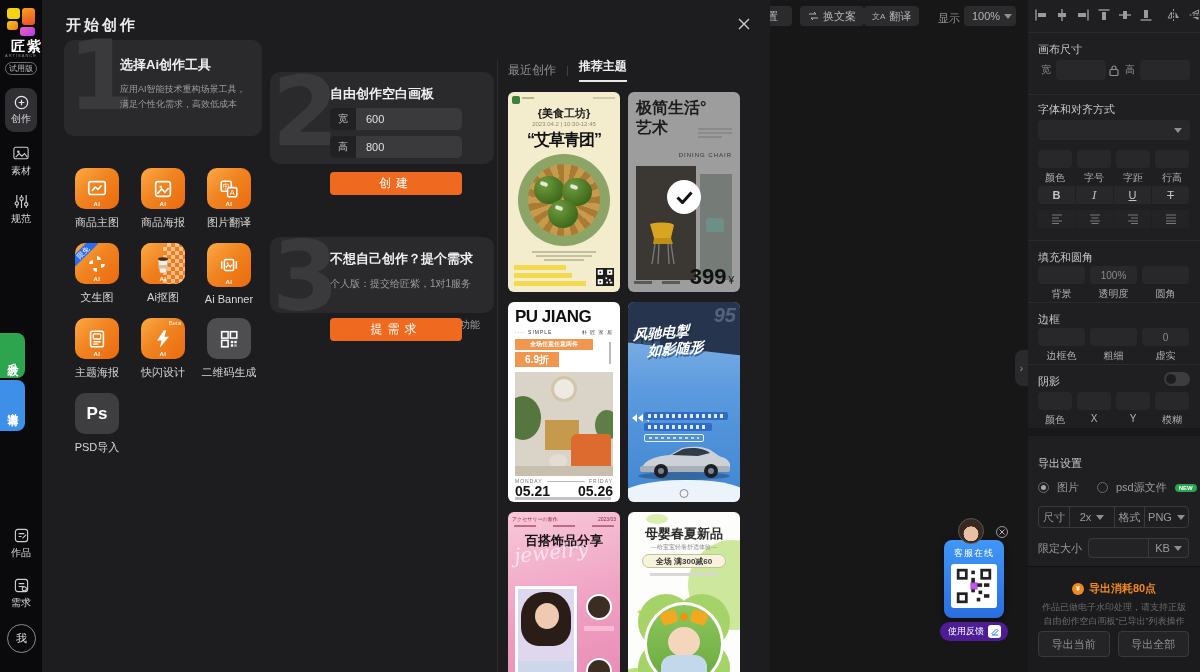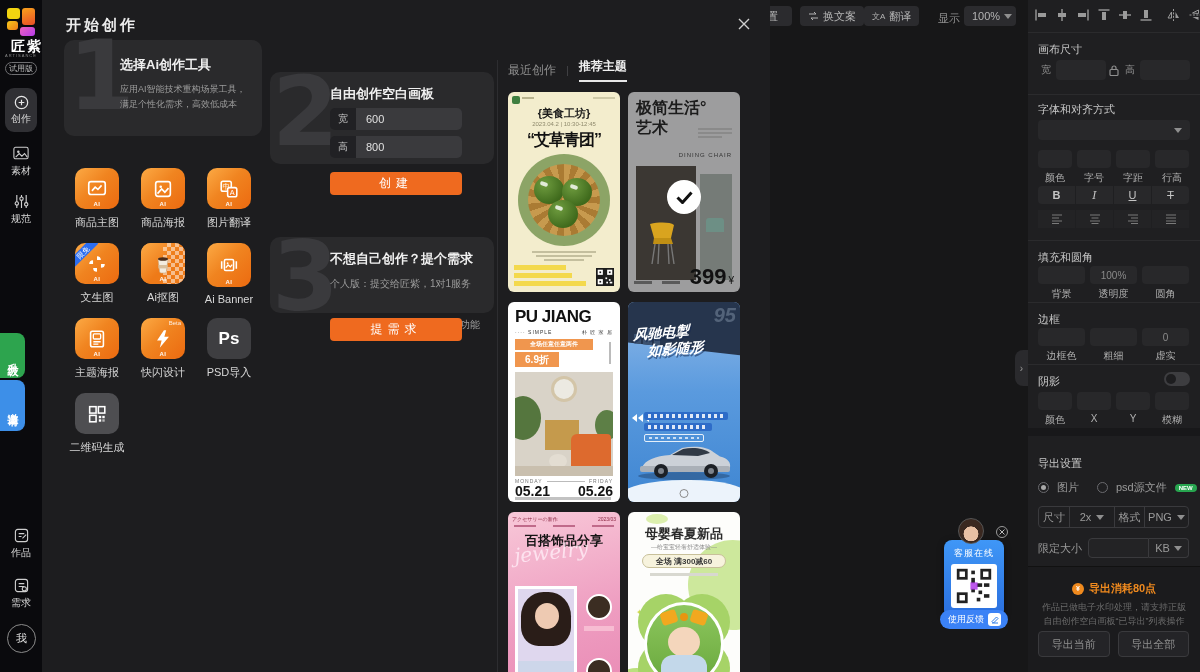--- a/index.html
+++ b/index.html
@@ -250,21 +250,21 @@
   
   .widget { position:absolute; left:938px; top:518px; width:72px; height:130px; z-index:40; }
   .w-avatar { position:absolute; left:20px; top:0; width:26px; height:26px; border-radius:50%;
     background:radial-gradient(circle at 50% 62%,#e8c0a4 38%,#3a2820 40%); border:1px solid #555; z-index:2; }
   .w-close { position:absolute; left:58px; top:8px; width:12px; height:12px; border:1px solid #999; border-radius:50%;
     display:flex; align-items:center; justify-content:center; z-index:2; }
   .w-card { position:absolute; left:6px; top:22px; width:60px; height:78px; border-radius:8px;
     background:linear-gradient(180deg,#3f97f7,#2a6ede); box-shadow:0 2px 6px rgba(0,0,0,.5); }
   .w-status { margin-top:7px; text-align:center; font-size:9px; color:#fff; letter-spacing:1px; }
   .w-qr { margin:4px auto 0; width:46px; height:44px; background:#fff; border-radius:3px; display:flex; align-items:center; justify-content:center; }
-  .w-pill { position:absolute; left:2px; top:92px; width:68px; height:19px; background:#3b82f6; border-radius:11px;
+  .w-pill { position:absolute; left:2px; top:104px; width:68px; height:19px; background:#4c1d95; border-radius:11px;
     display:flex; align-items:center; color:#fff; font-size:9px; padding-left:8px; gap:4px; }
   .w-pill .edit { width:13px; height:13px; background:#fff; border-radius:3px; display:flex; align-items:center; justify-content:center; }
 </style>
 </head>
 <body>
 
 <div class="canvas"></div>
 
 <div class="tbtn" style="left:746px;width:46px;">
   <svg width="9" height="9" viewBox="0 0 9 9">
@@ -458,38 +458,38 @@
         <div class="ticon orange">
           <svg width="22" height="22" viewBox="0 0 24 24">
               <path d="M13 2.5L5.5 13.5h5l-2 8L18.5 9.5h-5l2-7z" fill="#fff"></path>
             </svg>
           <span class="ai-tag">AI</span>
           <span class="beta">Beta</span>
         </div>
         <div class="tlabel">快闪设计</div>
       </div>
       <div class="tool">
-        <div class="ticon ps">
-          <span class="ps-glyph">Ps</span>
-        </div>
-        <div class="tlabel">PSD导入</div>
-      </div>
-      <div class="tool">
         <div class="ticon gray">
           <svg width="22" height="22" viewBox="0 0 24 24">
               <rect x="4" y="4" width="7" height="7" fill="none" stroke="#fff" stroke-width="1.7"></rect>
               <rect x="13.5" y="4" width="7" height="7" fill="none" stroke="#fff" stroke-width="1.7"></rect>
               <rect x="4" y="13.5" width="7" height="7" fill="none" stroke="#fff" stroke-width="1.7"></rect>
               <rect x="14" y="14" width="2.6" height="2.6" fill="#fff"></rect>
               <rect x="17.8" y="14" width="2.6" height="2.6" fill="#fff"></rect>
               <rect x="14" y="17.8" width="2.6" height="2.6" fill="#fff"></rect>
               <rect x="17.8" y="17.8" width="2.6" height="2.6" fill="#fff" opacity=".6"></rect>
             </svg>
         </div>
         <div class="tlabel">二维码生成</div>
+      </div>
+      <div class="tool">
+        <div class="ticon ps">
+          <span class="ps-glyph">Ps</span>
+        </div>
+        <div class="tlabel">PSD导入</div>
       </div>
     </div>
   </div>
 
   <div class="col2">
     <div class="card c2card">
       <div class="num" style="left:2px;top:-8px;">2</div>
       <div class="ctitle">自由创作空白画板</div>
       <div class="dim-row" style="top:36px;">
         <span class="dim-label">宽</span>

